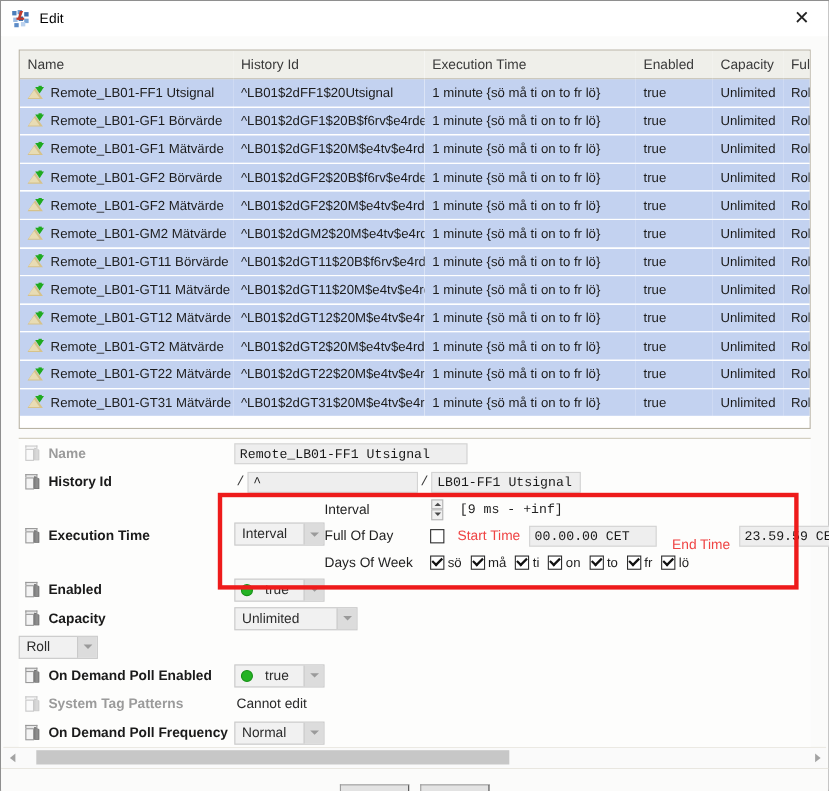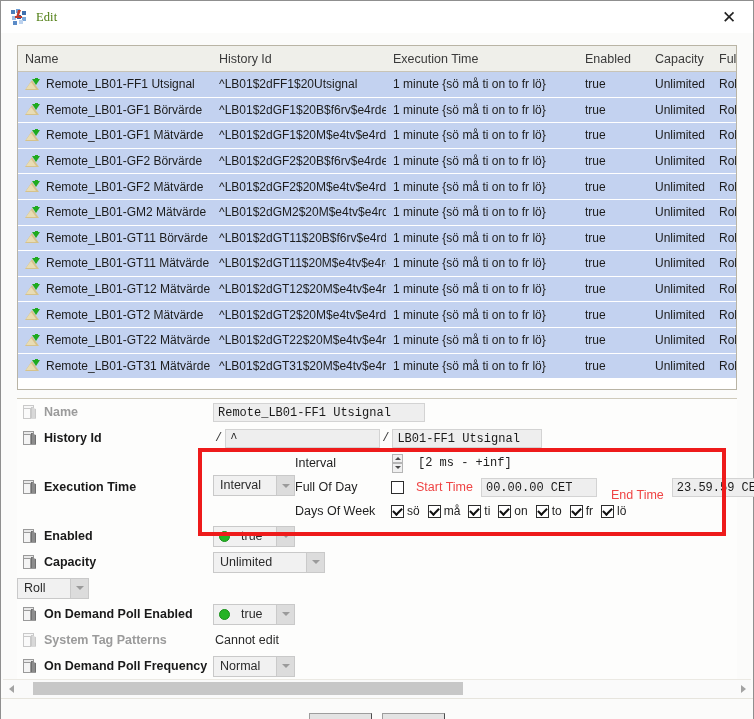--- a/index.html
+++ b/index.html
@@ -15,21 +15,21 @@
     border:1px solid #8f8f8f;box-sizing:border-box;
     background:#fcfcfc;display:flex;flex-direction:column;
   }
   
   .titlebar{
     height:32px;min-height:32px;background:#ffffff;
     display:flex;align-items:center;padding:0 4px 0 10px;
     box-sizing:border-box;
   }
   .app-icon{width:16px;height:16px;position:relative;flex:0 0 auto;margin-right:9px;}
-  .title-text{font-size:12.5px;color:#4d7c0f;letter-spacing:.1px;flex:1;font-family:Liberation Serif, serif;}
+  .title-text{font-size:12.5px;color:#000000;letter-spacing:.1px;flex:1;}
   .close-btn{
     width:40px;height:30px;display:flex;align-items:center;justify-content:center;
     font-size:17px;color:#222;cursor:default;font-family:"DejaVu Sans",sans-serif;
   }
   
   .content{flex:1;display:flex;flex-direction:column;background:#fbfbfa;padding:0 0 0 0;position:relative;}
   
   .table-wrap{
     margin:12px 16px 0 16px;border:1px solid #b9b4a5;background:#fff;
     height:345px;box-sizing:border-box;overflow:hidden;position:relative;
@@ -90,21 +90,21 @@
   .cube.dim .side{background:#d8d8d8;border-color:#c9c9c9;}
   .fval{flex:1;display:flex;align-items:center;height:26px;}
   
   .txtbox{
     background:#eeeeee;border:1px solid #d3d3d3;box-sizing:border-box;
     height:19px;line-height:18px;padding:0 4px;font-size:12px;color:#1a1a1a;
     font-family:"Liberation Mono","DejaVu Sans Mono",monospace;white-space:nowrap;overflow:hidden;
   }
   .txtbox.wide{width:212px;}
   .txtbox.hist1{width:155px;}
-  .txtbox.hist2{width:150px;}
+  .txtbox.hist2{width:136px;}
   .txtbox.interval{width:128px;}
   .txtbox.time{width:116px;}
   .slash{font-family:"Liberation Mono",monospace;font-size:12px;color:#3a3a3a;margin:0 3px 0 2px;}
   .combo{
     display:inline-flex;align-items:center;border:1px solid #c9c9c9;background:#f1f1f1;
     height:21px;box-sizing:border-box;
   }
   .combo .cval{padding:0 6px 0 6px;font-size:12.5px;color:#2b2b2b;white-space:nowrap;line-height:19px;flex:1;}
   .combo .carrow{
     width:17px;height:19px;background:#dcdcdc;border-left:1px solid #cacaca;
@@ -126,21 +126,21 @@
   .sublabel{font-size:12.5px;color:#ef4444;white-space:nowrap;}
   .chk{
     width:13px;height:13px;border:1px solid #2d2d2d;background:#fff;display:inline-flex;
     align-items:center;justify-content:center;box-sizing:border-box;flex:0 0 auto;
   }
   .chk.on::after{
     content:"";display:block;width:7px;height:4px;border-left:2px solid #111;border-bottom:2px solid #111;
     transform:rotate(-45deg) translate(1px,-1px);
   }
   .daygroup{display:flex;align-items:center;gap:4px;margin-left:0;}
-  .daygroup .dayitem{display:flex;align-items:flex-end;gap:3px;margin-right:4px;}
+  .daygroup .dayitem{display:flex;align-items:center;gap:3px;margin-right:4px;}
   .daygroup .dayitem span{font-size:12px;color:#1f1f1f;}
   .cannotedit{font-size:12.5px;color:#2a2a2a;padding-left:2px;}
   
   .exec-grid{display:flex;align-items:flex-start;}
   .exec-left{width:82px;padding-top:24px;}
   .exec-right{flex:1;}
   .exec-line{display:flex;align-items:center;height:24px;gap:8px;}
   .exec-line .cap{width:88px;min-width:88px;font-size:12.5px;color:#1f1f1f;}
   
   .redbox{
@@ -488,21 +488,21 @@
                 </div>
               </div>
               <div class="exec-right">
 
                 <div class="exec-line">
                   <span class="cap sublabel">Interval</span>
                   <span class="spin">
                       <div class="up"></div>
                       <div class="dn"></div>
                     </span>
-                  <span class="rangetxt">[2 ms - +inf]</span>
+                  <span class="rangetxt">[9 ms - +inf]</span>
                 </div>
 
                 <div class="exec-line">
                   <span class="cap sublabel">Full Of Day</span>
                   <span class="chk"></span>
                   <span class="sublabel" style="margin-left:4px;">Start Time</span>
                   <div class="txtbox time">00.00.00 CET</div>
                   <span class="sublabel" style="margin-left:6px;margin-top:16px;">End Time</span>
                   <div class="txtbox time">23.59.59 CET</div>
                 </div>

